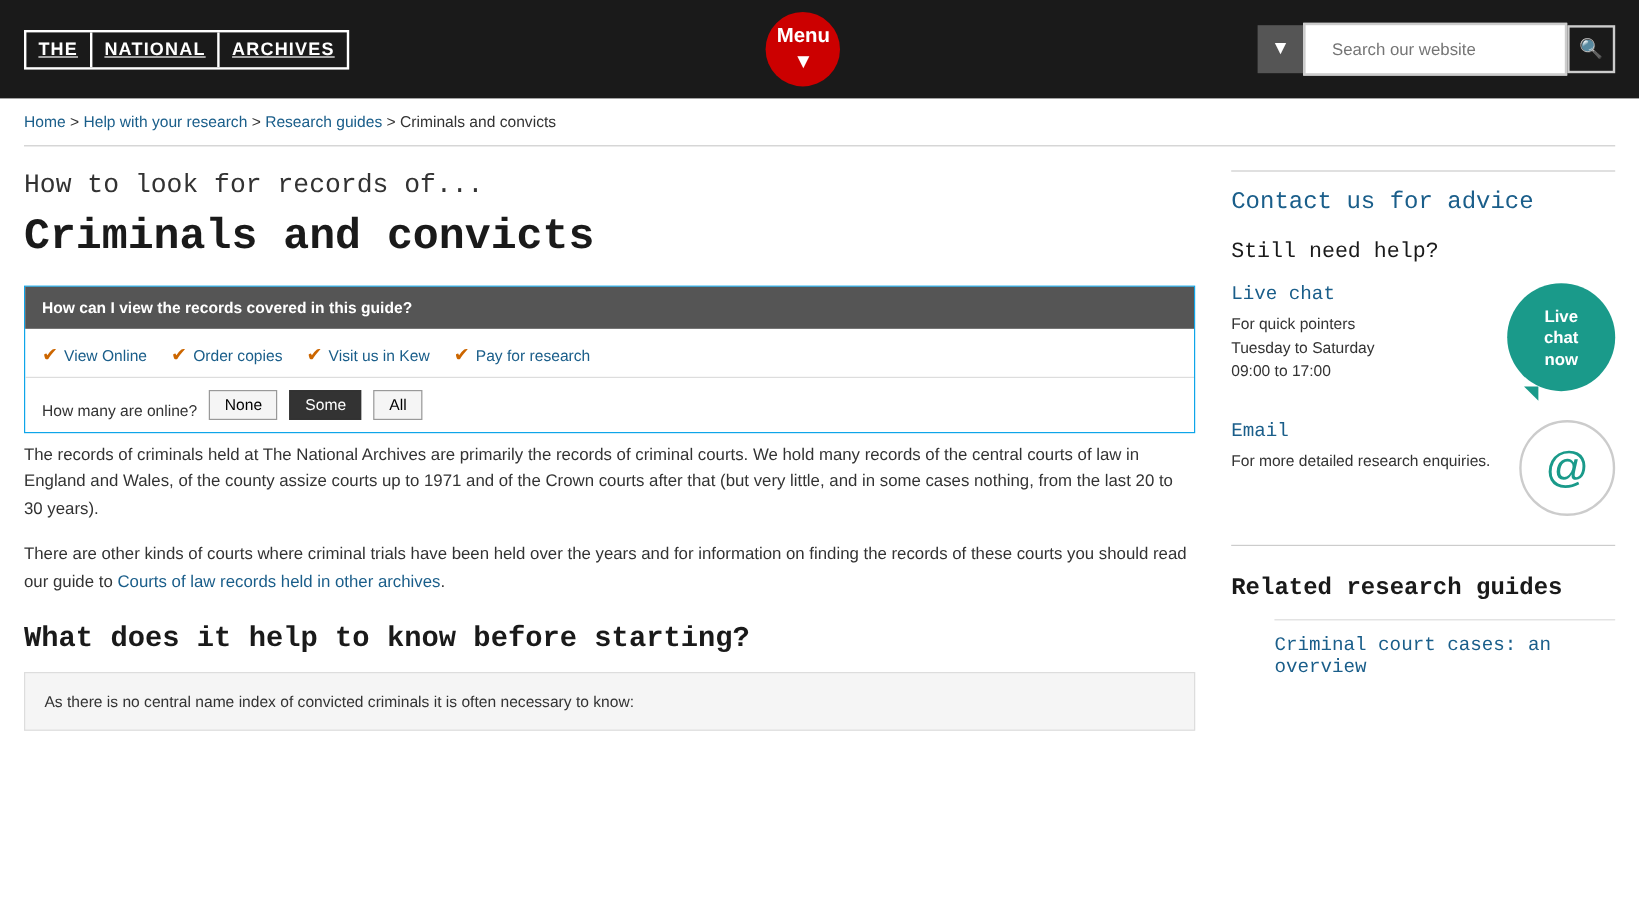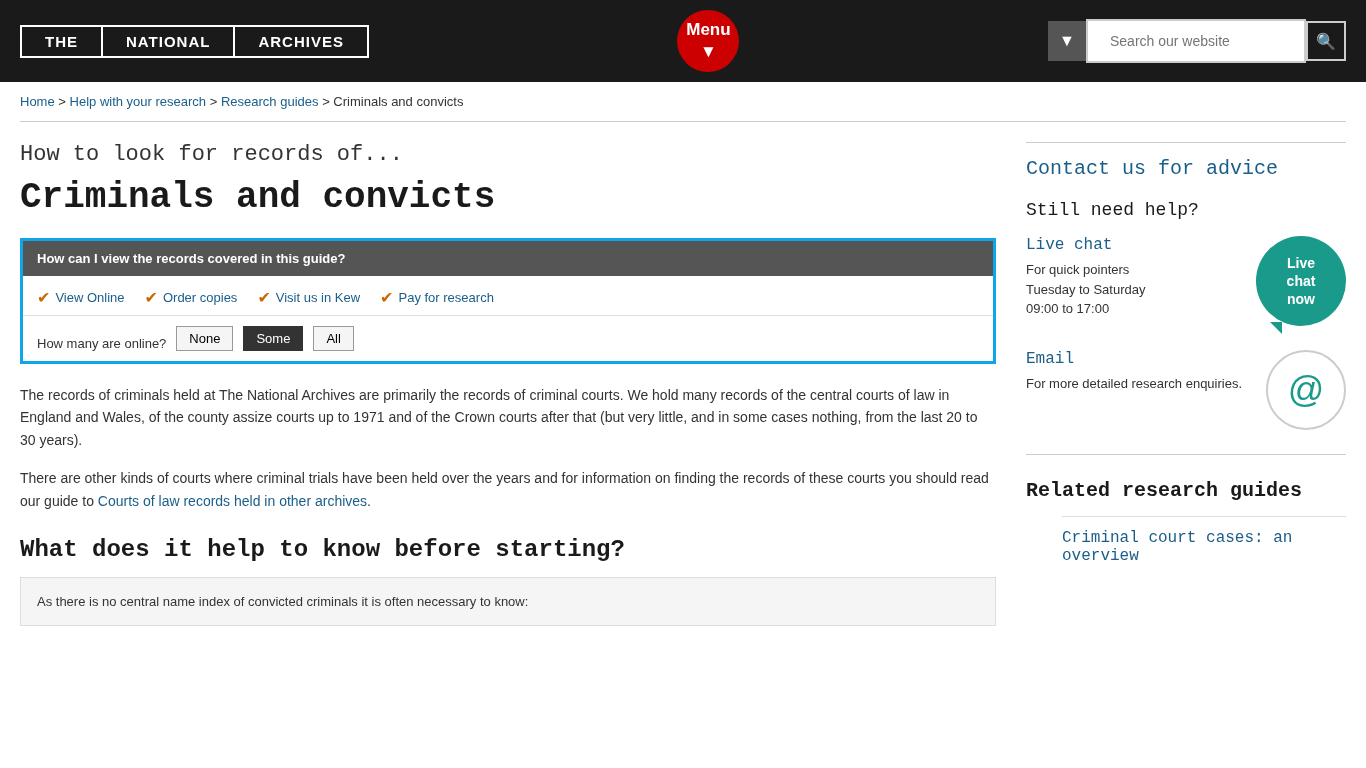--- a/index.html
+++ b/index.html
@@ -15,23 +15,24 @@
     }
     #logo-box {
       display: flex;
       align-items: center;
       border: 2px solid #fff;
     }
     .logo-part {
       color: #fff;
       font-weight: bold;
       font-size: 15px;
-      padding: 6px 23px;
+      padding: 6px 10px;
       border-right: 2px solid #fff;
       letter-spacing: 1px;
+      text-decoration: underline;
     }
     .logo-part:last-child { border-right: none; }
 
     #menu-btn {
       background: #cc0000;
       color: #fff;
       border: none;
       border-radius: 50%;
       width: 62px;
       height: 62px;
@@ -126,22 +127,22 @@
     #page-title {
       font-family: 'Courier New', monospace;
       font-size: 36px;
       font-weight: bold;
       color: #1a1a1a;
       margin-bottom: 20px;
     }
 
     
     #records-box {
-      border: 3px solid #0ea5e9;
-      margin-bottom: 20px;
+      border: 1px solid #0ea5e9;
+      margin-bottom: 6px;
     }
     #records-box-header {
       background: #555;
       color: #fff;
       padding: 10px 14px;
       font-size: 13px;
       font-weight: bold;
     }
     #records-options {
       display: flex;

